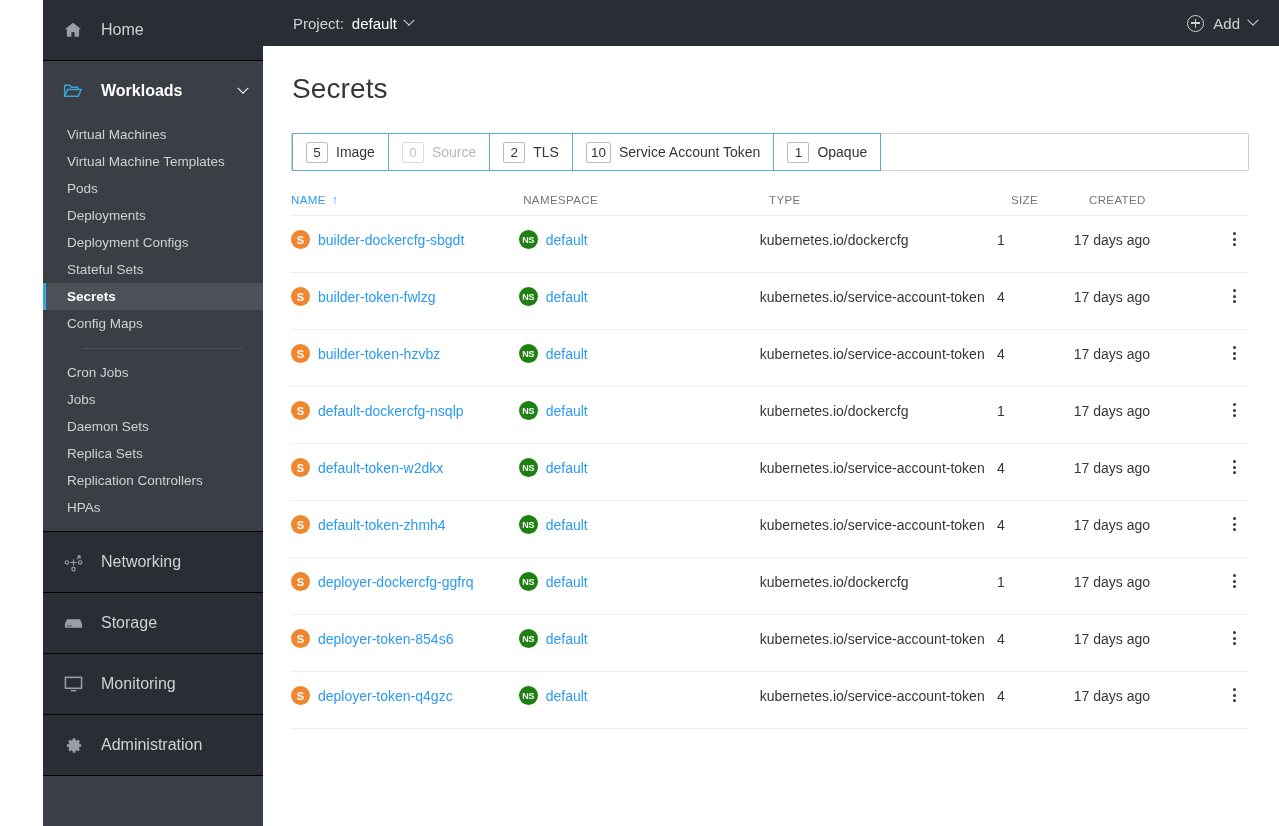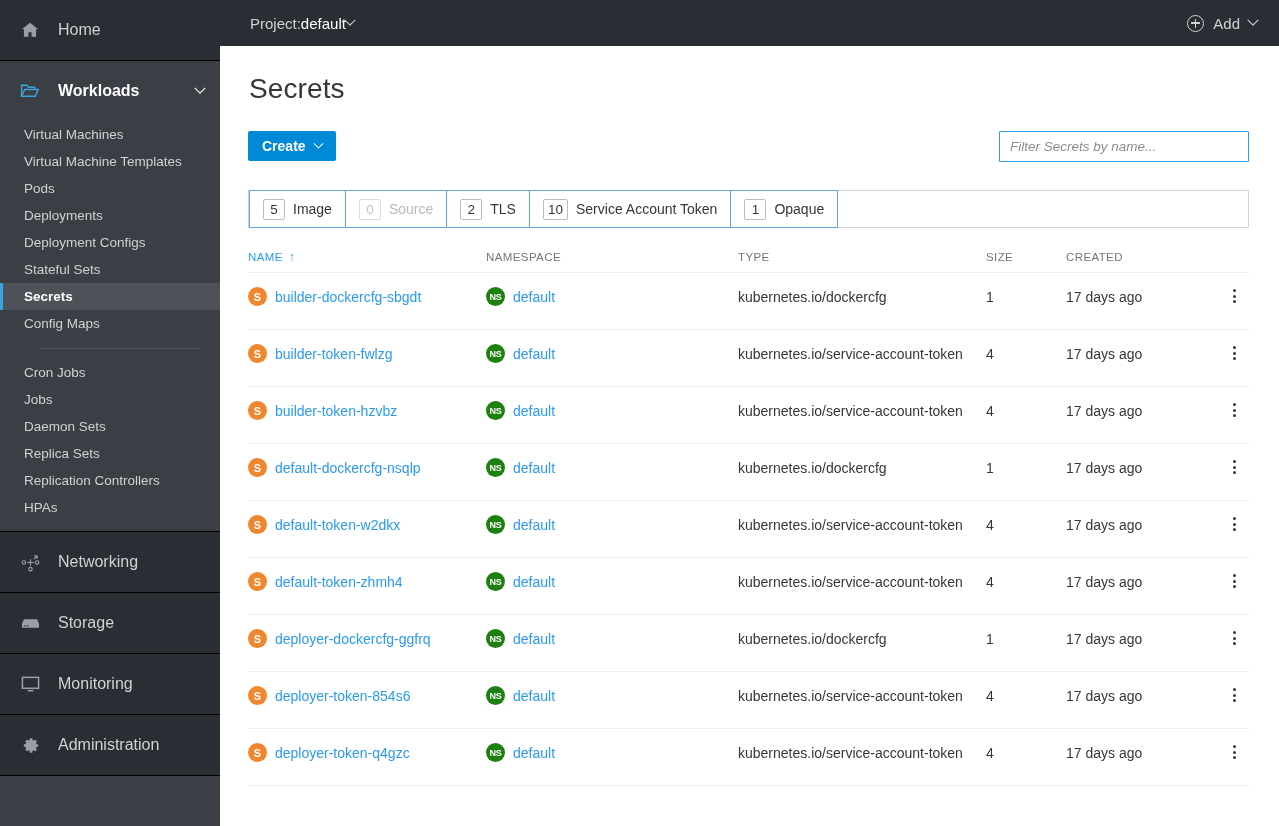--- a/index.html
+++ b/index.html
@@ -39,21 +39,21 @@
 
   
   .body-split { display: flex; flex: 1; min-height: 0; }
 
   
   .sidebar {
     width: 220px; min-width: 220px;
     background: #393f44;
     color: #d1d1d1;
     overflow: hidden;
-    display: flex; flex-direction: column;
+    display: flex; flex-direction: column; margin-left: 43px;
   }
   .nav-section { border-bottom: 1px solid #000; }
   .nav-top {
     height: 60px; display: flex; align-items: center; gap: 18px;
     padding: 0 20px; font-size: 16px; color: #d1d1d1; cursor: pointer;
     background: #292e34;
   }
   .nav-top.plain { background: #292e34; }
   .nav-group-header {
     height: 60px; display: flex; align-items: center; gap: 18px;
@@ -74,21 +74,21 @@
   .nav-sep { height: 1px; background: #4d5258; margin: 11px 20px 10px 39px; }
   .svg-ico { display: inline-flex; width: 20px; height: 20px; align-items: center; justify-content: center; }
 
   
   .main { flex: 1; min-width: 0; display: flex; flex-direction: column; background: #fff; }
   .project-bar {
     height: 46px; min-height: 46px; background: #292e34;
     display: flex; align-items: center; justify-content: space-between;
     padding: 0 22px 0 30px; color: #d1d1d1; font-size: 15px;
   }
-  .project-bar .project-sel { display: flex; align-items: center; cursor: pointer; }
+  .project-bar .project-sel { display: flex; align-items: center; gap: 8px; cursor: pointer; }
   .project-bar .project-label { color: #d1d1d1; }
   .project-bar .project-value { color: #fff; }
   .add-menu { display: flex; align-items: center; gap: 9px; cursor: pointer; color: #d1d1d1; }
   .plus-circle {
     width: 17px; height: 17px; border: 1.5px solid #d1d1d1; border-radius: 50%;
     position: relative;
   }
   .plus-circle:before, .plus-circle:after {
     content: ""; position: absolute; background: #d1d1d1;
   }
@@ -321,27 +321,20 @@
           <span class="plus-circle"></span>
           <span>Add</span>
           <span class="chev"></span>
         </div>
       </div>
 
       <div class="content">
 
         <h1 class="page-title">Secrets</h1>
 
-        <div class="toolbar">
-          <button class="create-btn">
-            <span>Create</span>
-            <span class="chev"></span>
-          </button>
-          <input class="filter-input" type="text" value="" placeholder="Filter Secrets by name..." style="">
-        </div>
 
         <div class="chips-bar">
           <div class="chip">
             <span class="chip-badge">5</span>
             <span>Image</span>
           </div>
           <div class="chip disabled">
             <span class="chip-badge">0</span>
             <span>Source</span>
           </div>

